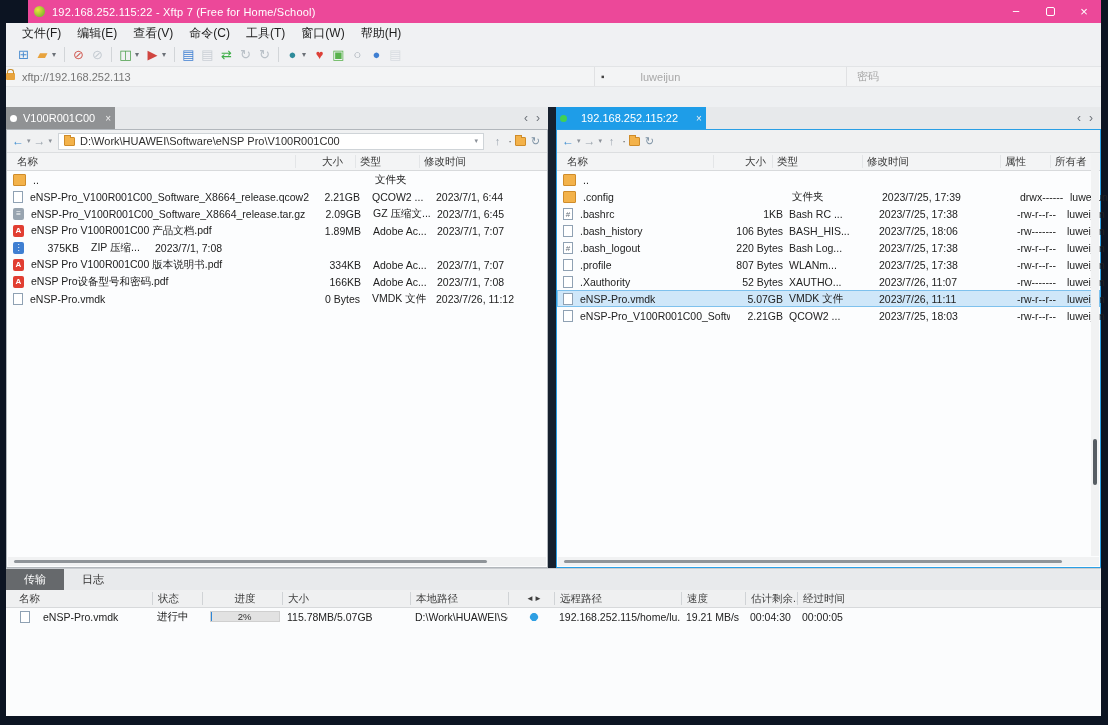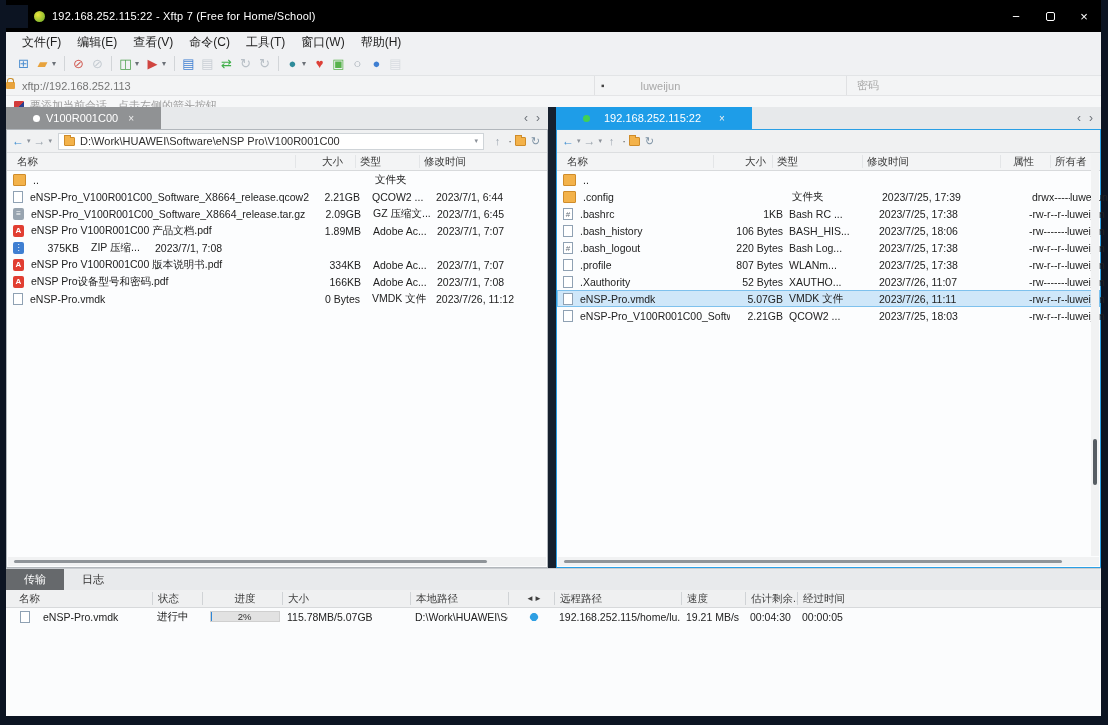--- a/index.html
+++ b/index.html
@@ -2,21 +2,21 @@
 <html><head>
 <meta charset="utf-8">
 <style>
   * { margin:0; padding:0; box-sizing:border-box; }
   html,body { width:1108px; height:725px; overflow:hidden; }
   body { background:#0c1422; font-family:"Liberation Sans","DejaVu Sans",sans-serif; position:relative; }
 
   .window { position:absolute; left:6px; top:0; width:1095px; height:716px; background:#eef0f2; }
 
   
-  .titlebar { height:32px; background:#000000; display:flex; align-items:center; }
+  .titlebar { height:23px; background:#ec4899; display:flex; align-items:center; }
   .tb-gap { width:22px; height:23px; background:#0c1422; }
   .app-icon { width:11px; height:11px; border-radius:50%; margin:0 7px 0 6px;
               background:radial-gradient(circle at 35% 35%, #ece43c, #8bbb2e 70%); }
   .tb-title { color:#fff; font-size:11px; letter-spacing:.2px; }
   .tb-controls { margin-left:auto; display:flex; }
   .tb-controls span { width:34px; height:23px; color:#fff; font-size:13px; display:flex;
                       align-items:center; justify-content:center; cursor:default; }
   .maxbox { width:9px; height:9px; border:1px solid #fff; border-radius:2px; display:inline-block; }
 
   
@@ -50,21 +50,21 @@
             background:linear-gradient(135deg,#d23b3b 55%,#2b3f8f 55%); }
   .tip-text { font-size:11px; color:#9b9b9b; text-decoration:underline; }
 
   
   .panes { position:absolute; left:0; right:0; top:107px; height:461px; background:#16202e; }
   .pane { position:absolute; top:0; height:100%; }
   .pane.lp { left:0; width:542px; }
   .pane.rp { left:550px; width:545px; }
 
   .tabsrow { height:22px; background:#e7e9eb; display:flex; align-items:flex-end; }
-  .tab { height:22px; display:flex; align-items:center; padding:0 27px; font-size:11px; color:#fff; gap:6px; }
+  .tab { height:22px; display:flex; align-items:center; padding:0 4px; font-size:11px; color:#fff; gap:6px; }
   .tab.gray { background:#909294; }
   .tab.blue { background:#1e9de8;gap:14px; }
   .tabdot { width:7px; height:7px; border-radius:50%; }
   .tabdot.white { background:#fff; }
   .tabdot.green { background:#41d054; }
   .tabx { font-size:10px; color:#f0f0f0; margin-left:4px; }
   .tabnav { margin-left:auto; display:flex; align-items:center; height:22px; gap:8px;
             padding-right:8px; color:#6d7379; font-size:12px; }
 
   .pane-body { position:absolute; left:0; right:0; top:22px; bottom:0; background:#fcfdfe;
@@ -120,21 +120,21 @@
   .lp .c-name { width:282px; }
   .lp .c-size { width:48px; text-align:right; }
   .lp .c-type { width:58px; margin-left:12px; }
   .lp .c-mod  { width:96px; margin-left:6px; }
 
   
   .rp .c-name { width:150px; }
   .rp .c-size { width:53px; text-align:right; }
   .rp .c-type { width:90px; margin-left:6px; }
   .rp .c-mod  { width:138px; }
-  .rp .c-perm { width:50px;padding-left:12px; }
+  .rp .c-perm { width:50px; }
   .rp .c-own  { width:40px; }
 
   .hscroll { position:absolute; left:1px; right:1px; bottom:1px; height:9px; background:#f1f2f3; }
   .hthumb { position:absolute; top:3px; height:3px; background:#8f9499; border-radius:2px; }
   .vscroll { position:absolute; top:24px; bottom:11px; right:1px; width:8px; background:#f1f2f3; }
   .vthumb { position:absolute; left:2px; width:4px; height:46px; top:285px; background:#565d63; border-radius:2px; }
 
   
   .bp { position:absolute; left:0; right:0; top:568px; height:148px; background:#fbfcfd;
         border-top:1px solid #c9ccd0; }
@@ -230,24 +230,20 @@
     </div>
     <div class="ab-sec ab-user">
       <span class="ab-dot">▪</span>
       <span class="ab-name">luweijun</span>
     </div>
     <div class="ab-sec ab-pass">
       <span>密码</span>
     </div>
   </div>
 
-  <div class="tipbar">
-    <span class="tip-ic"></span>
-    <span class="tip-text">要添加当前会话，点击左侧的箭头按钮。</span>
-  </div>
 
   <div class="panes">
 
     <div class="pane lp">
       <div class="tabsrow">
         <div class="tab gray">
           <span class="tabdot white"></span>
           <span>V100R001C00</span>
           <span class="tabx">×</span>
         </div>

